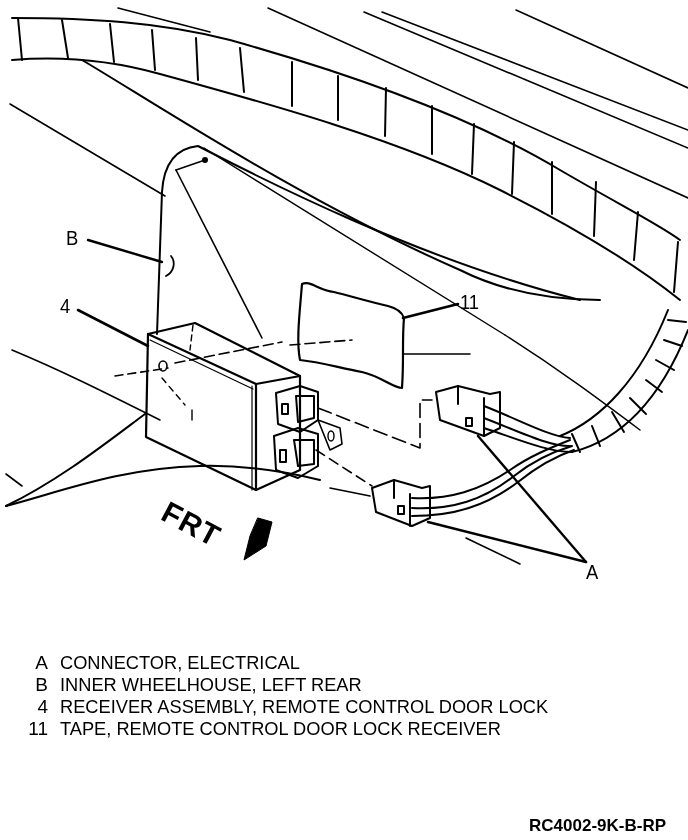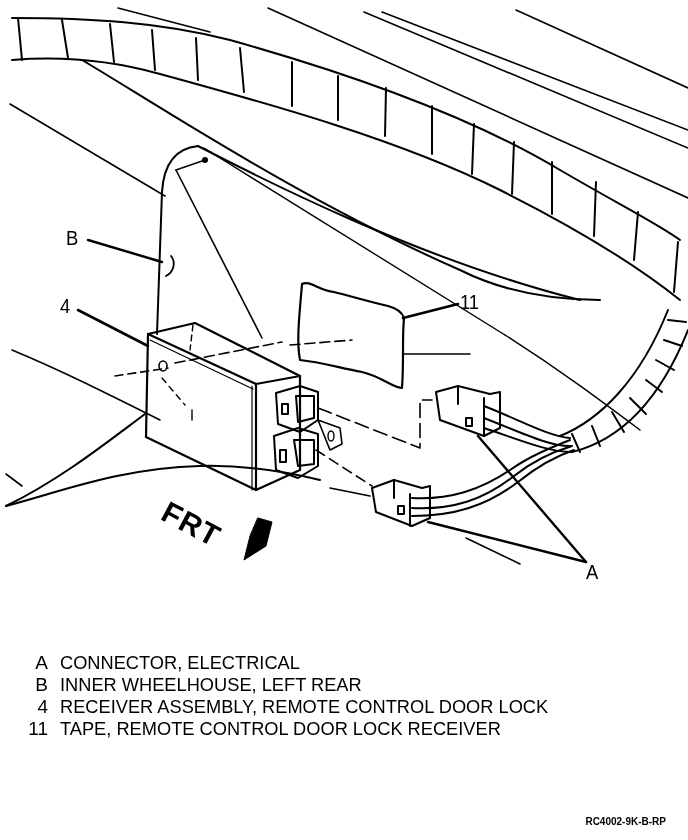--- a/index.html
+++ b/index.html
@@ -4,21 +4,21 @@
 <style>
   html, body { margin: 0; padding: 0; background: #ffffff; }
   body { width: 688px; height: 840px; position: relative; overflow: hidden; font-family: "Liberation Sans", sans-serif; color: #000; }
   #drawing { position: absolute; left: 0; top: 0; width: 688px; height: 620px; }
   .callout { position: absolute; font-size: 20px; font-family: "Liberation Sans", sans-serif; color: #000; line-height: 1; transform: scaleX(0.92); transform-origin: left top; }
   .frt { position: absolute; left: 172px; top: 495px; font-size: 30px; font-weight: bold; transform: rotate(28deg); transform-origin: left top; letter-spacing: 1px; font-family: "Liberation Sans", sans-serif; }
   .legend { position: absolute; left: 12px; top: 652px; }
   .legend-row { display: flex; height: 22px; align-items: center; font-size: 19px; font-family: "Liberation Sans", sans-serif; }
   .legend-key { width: 36px; text-align: right; padding-right: 12px; }
   .legend-text { white-space: nowrap; transform: scaleX(0.96); transform-origin: left center; }
-  .ref { position: absolute; right: 22px; top: 816px; font-size: 10px; font-weight: bold; font-family: "Liberation Sans", sans-serif; }
+  .ref { position: absolute; right: 22px; top: 816px; font-size: 17px; font-weight: bold; font-family: "Liberation Sans", sans-serif; }
   svg path, svg line, svg polyline, svg ellipse, svg rect { fill: none; stroke: #000; stroke-linecap: round; stroke-linejoin: round; }
 </style>
 </head>
 <body>
 
 <svg id="drawing" viewBox="0 0 688 620" width="688" height="620">
 
   <g stroke-width="1.6">
     <line x1="118" y1="8" x2="210" y2="32"></line>
     <line x1="268" y1="8" x2="688" y2="198"></line>

